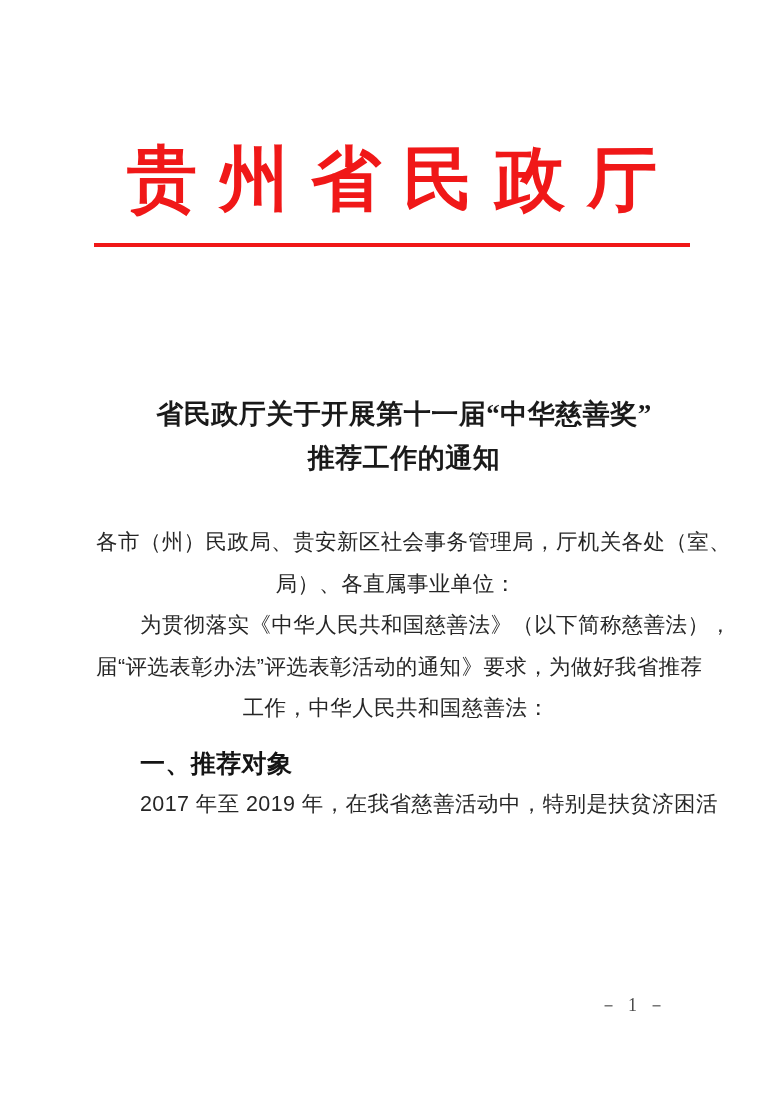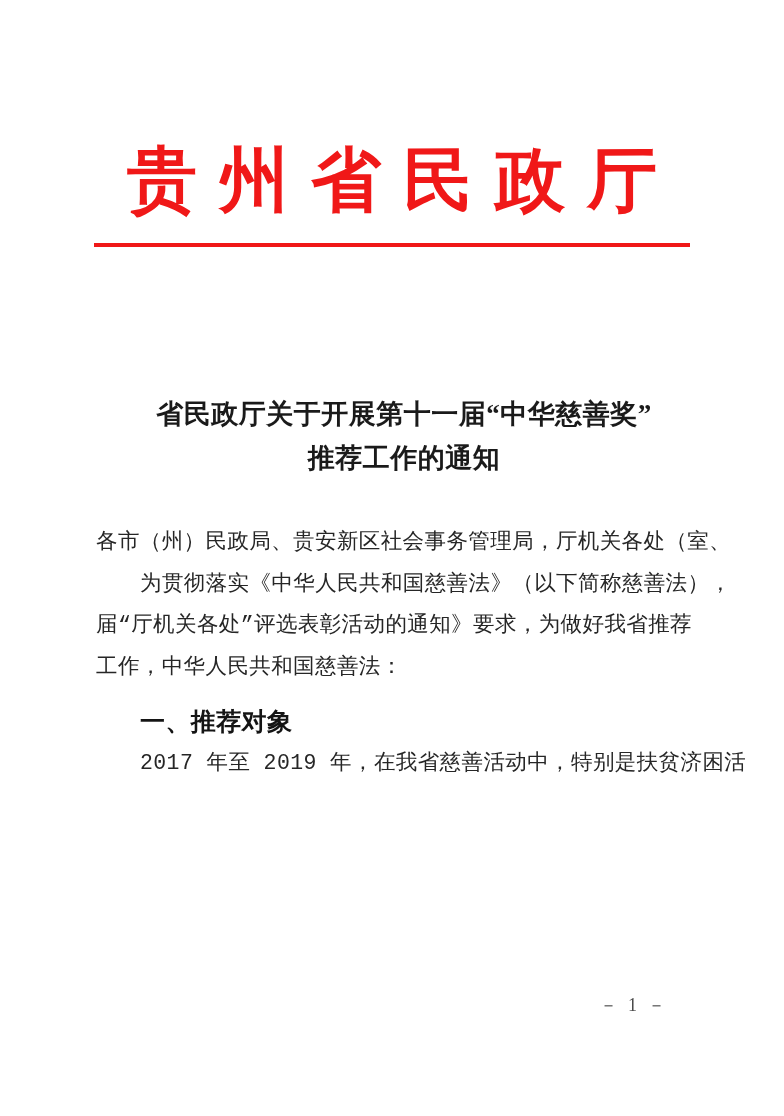--- a/index.html
+++ b/index.html
@@ -24,21 +24,21 @@
   
   .masthead {
     position: absolute;
     left: 0;
     top: 138px;
     width: 784px;
     text-align: center;
   }
 
   .masthead-title {
-    font-family: Liberation Sans, sans-serif;
+    font-family: Liberation Serif, serif;
     font-size: 70px;
     line-height: 84px;
     font-weight: 700;
     color: #f01818;
     letter-spacing: 22px;
     text-indent: 22px;
     white-space: nowrap;
   }
 
   .masthead-rule {
@@ -93,21 +93,22 @@
     top: 522px;
     width: 600px;
   }
 
   .body-line {
     font-size: 21.5px;
     line-height: 41.5px;
     color: #262626;
     letter-spacing: 0.4px;
     white-space: nowrap;
-    font-family: Liberation Mono, monospace;
+    font-family: Liberation Sans, sans-serif;
+    text-align: center;
   }
 
   .body-line.indent {
     text-indent: 44px;
   }
 
   .section-heading {
     font-family: "Liberation Sans", "DejaVu Sans", sans-serif;
     font-size: 25px;
     line-height: 41.5px;
@@ -150,23 +151,24 @@
 
 
   <div class="doc-title">
     <span class="title-line">省民政厅关于开展第十一届“中华慈善奖”</span>
     <span class="title-line">推荐工作的通知</span>
   </div>
 
   <div class="body-block">
 
     <div class="body-line">各市（州）民政局、贵安新区社会事务管理局，厅机关各处（室、</div>
+    <div class="body-line">局）、各直属事业单位：</div>
 
     <div class="body-line indent">为贯彻落实《中华人民共和国慈善法》（以下简称慈善法），</div>
-    <div class="body-line">届“厅机关各处”评选表彰活动的通知》要求，为做好我省推荐</div>
+    <div class="body-line">届“评选表彰办法”评选表彰活动的通知》要求，为做好我省推荐</div>
     <div class="body-line">工作，中华人民共和国慈善法：</div>
 
     <div class="spacer-line"></div>
 
     <div class="section-heading">一、推荐对象</div>
     <div class="body-line indent">2017 年至 2019 年，在我省慈善活动中，特别是扶贫济困活</div>
 
   </div>
 
   <div class="page-number">－ 1 －</div>

